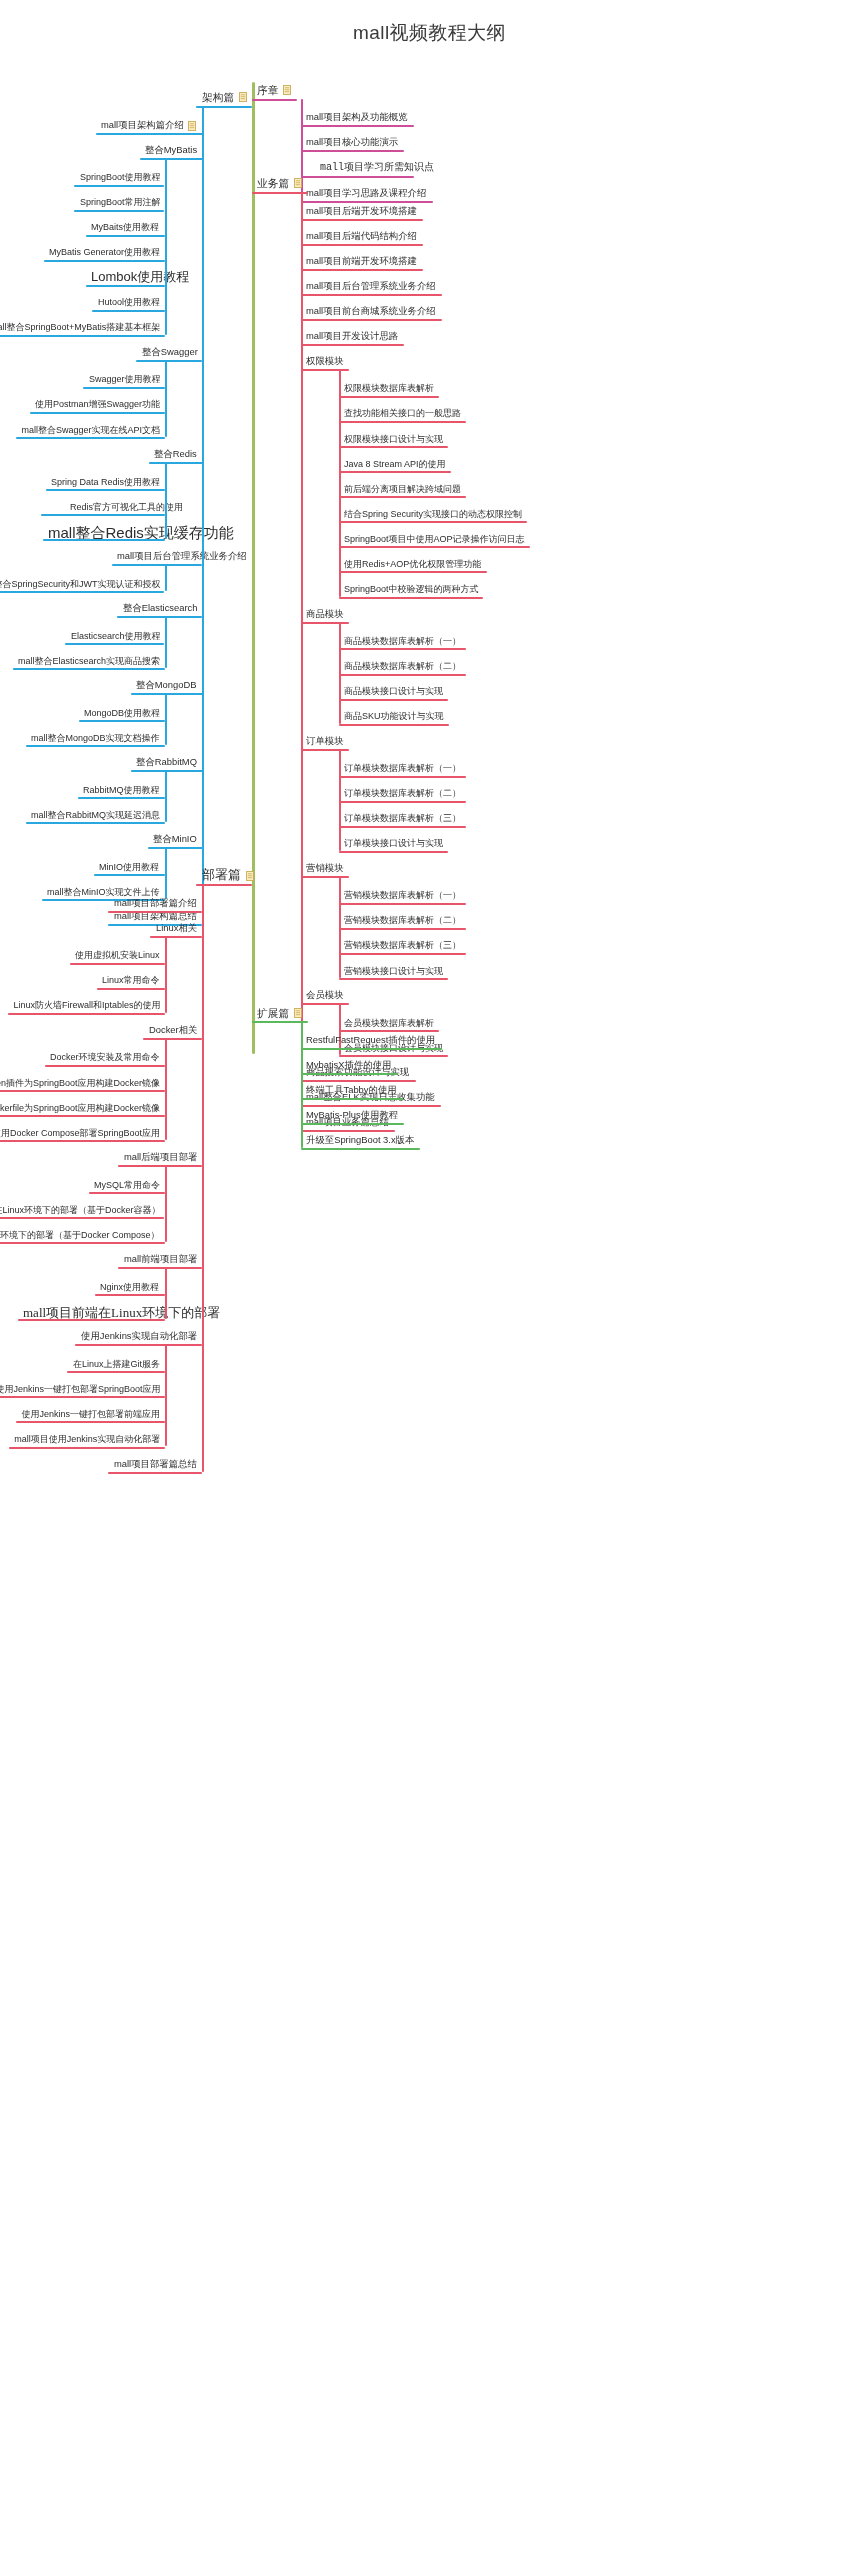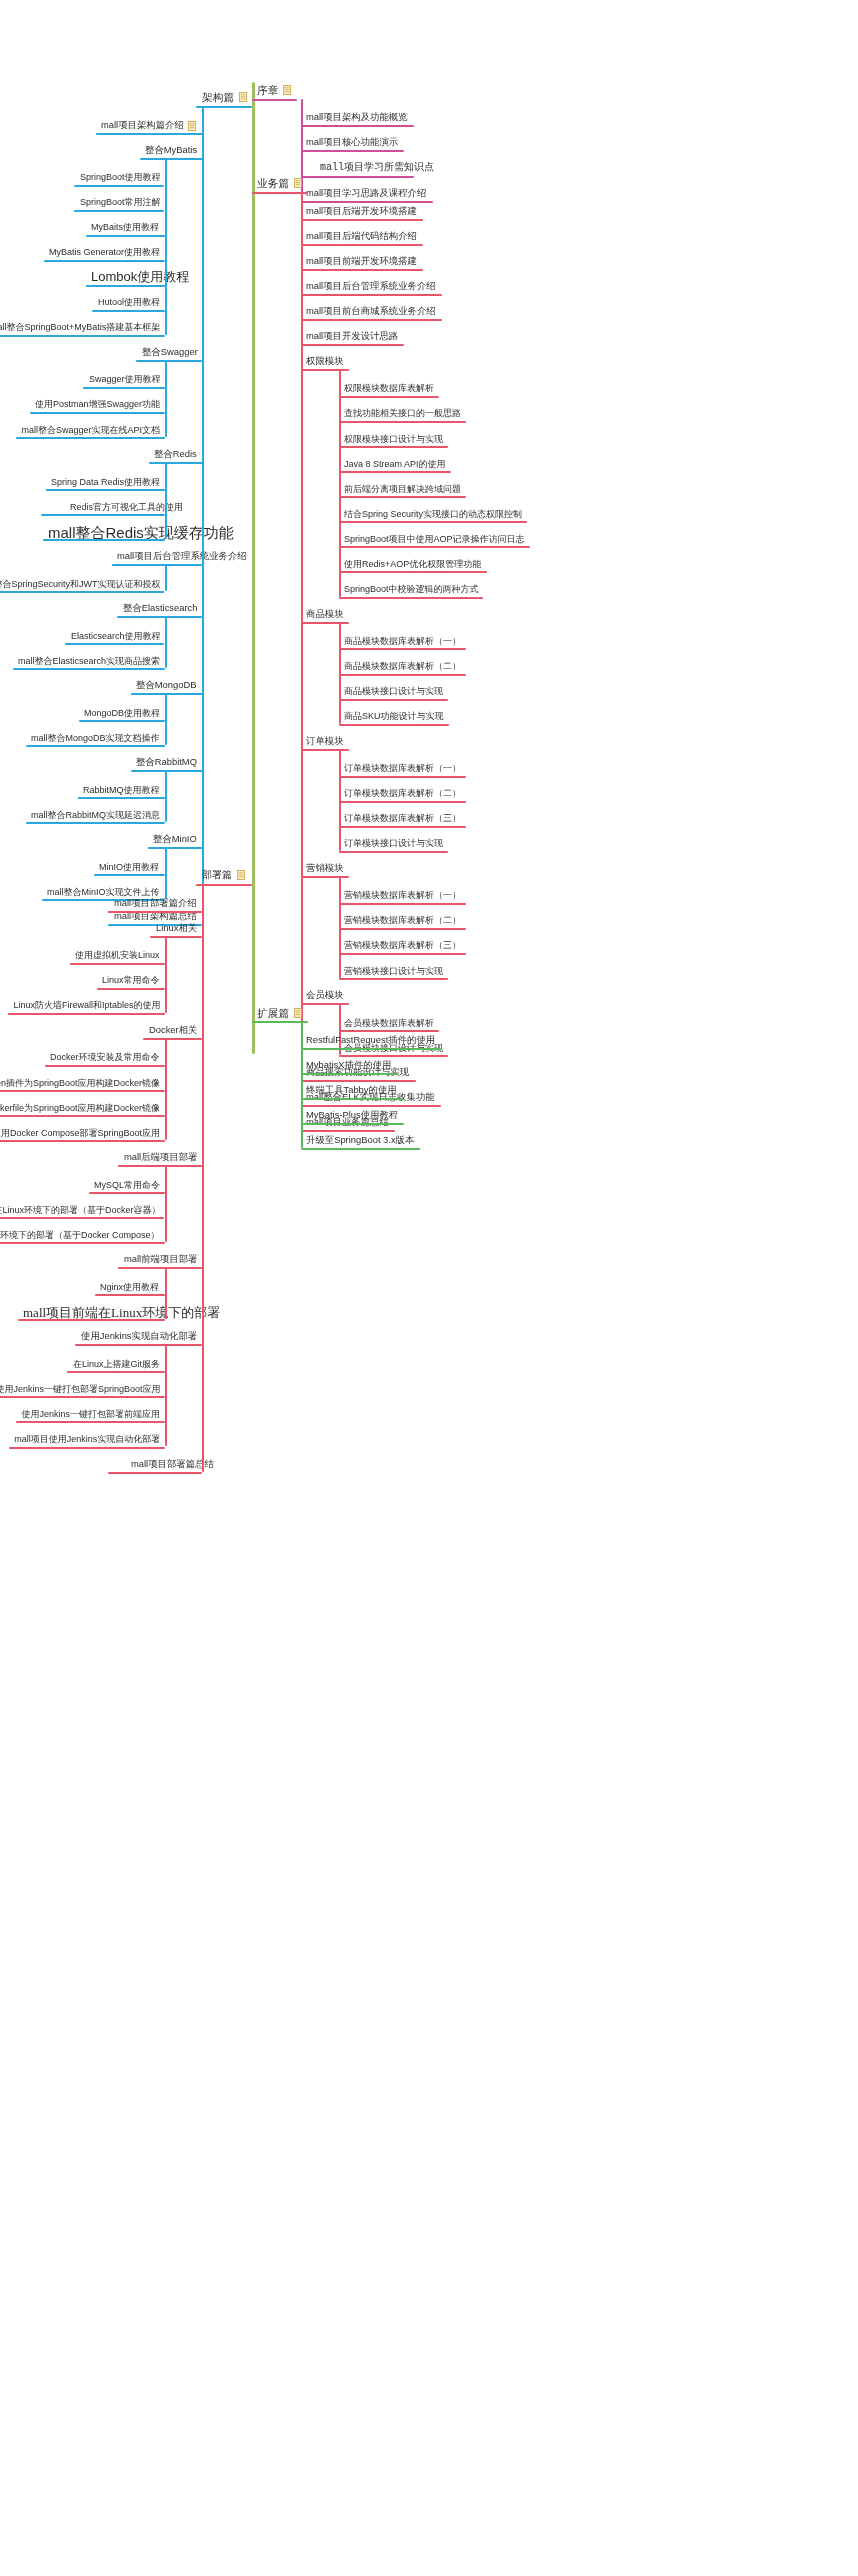--- a/index.html
+++ b/index.html
@@ -25,20 +25,21 @@
   
   .ubar{position:absolute;height:1.8px;border-radius:0.9px;}
   
   .vbar{position:absolute;width:1.8px;border-radius:0.9px;}
 </style>
 </head>
 <body>
 
 <div id="stage">
 
+  <div class="title">mall视频教程大纲</div>
 
 <div class="spine" style="left: 252px; top: 82px; height: 972px;"></div>
     <div class="node" style="font-size: 10.7px; color: rgb(45, 45, 45); top: 84px; left: 257px;"><span class="lbl">序章</span><span class="note"><svg width="8" height="10" viewBox="0 0 9 11">
           <rect x="0.5" y="0.5" width="8" height="10" fill="#fbedc4" stroke="#c9a94e" stroke-width="1"></rect>
           <line x1="2" y1="3" x2="7" y2="3" stroke="#c9a94e" stroke-width="0.9"></line>
           <line x1="2" y1="5.2" x2="7" y2="5.2" stroke="#c9a94e" stroke-width="0.9"></line>
           <line x1="2" y1="7.4" x2="7" y2="7.4" stroke="#c9a94e" stroke-width="0.9"></line>
         </svg></span></div>
     <div class="ubar" style="background: rgb(207, 78, 154); top: 99px; width: 45px; left: 252px;"></div>
     <div class="node" style="font-size: 9.4px; color: rgb(45, 45, 45); top: 112px; left: 306px;"><span class="lbl">mall项目架构及功能概览</span></div>
@@ -233,21 +234,21 @@
     <div class="node" style="font-size: 9.4px; color: rgb(45, 45, 45); top: 834px; left: 153px;"><span class="lbl">整合MinIO</span></div>
     <div class="ubar" style="background: rgb(41, 168, 224); top: 847px; width: 55px; left: 148px;"></div>
     <div class="node" style="font-size: 9px; color: rgb(45, 45, 45); top: 862px; left: 99px;"><span class="lbl">MinIO使用教程</span></div>
     <div class="ubar" style="background: rgb(41, 168, 224); top: 874px; width: 71px; left: 94px;"></div>
     <div class="node" style="font-size: 9px; color: rgb(45, 45, 45); top: 887px; left: 47px;"><span class="lbl">mall整合MinIO实现文件上传</span></div>
     <div class="ubar" style="background: rgb(41, 168, 224); top: 899px; width: 123px; left: 42px;"></div>
     <div class="vbar" style="background: rgb(41, 168, 224); left: 165px; top: 847px; height: 52px;"></div>
     <div class="node" style="font-size: 9.4px; color: rgb(45, 45, 45); top: 911px; left: 114px;"><span class="lbl">mall项目架构篇总结</span></div>
     <div class="ubar" style="background: rgb(41, 168, 224); top: 924px; width: 94px; left: 108px;"></div>
     <div class="vbar" style="background: rgb(41, 168, 224); left: 202px; top: 106px; height: 819px;"></div>
-    <div class="node" style="font-size: 10px; color: rgb(45, 45, 45); top: 870px; left: 202px; text-decoration: underline;"><span class="lbl">部署篇</span><span class="note"><svg width="8" height="10" viewBox="0 0 9 11">
+    <div class="node" style="font-size: 13px; color: rgb(45, 45, 45); top: 870px; left: 202px; text-decoration: underline;"><span class="lbl">部署篇</span><span class="note"><svg width="8" height="10" viewBox="0 0 9 11">
           <rect x="0.5" y="0.5" width="8" height="10" fill="#fbedc4" stroke="#c9a94e" stroke-width="1"></rect>
           <line x1="2" y1="3" x2="7" y2="3" stroke="#c9a94e" stroke-width="0.9"></line>
           <line x1="2" y1="5.2" x2="7" y2="5.2" stroke="#c9a94e" stroke-width="0.9"></line>
           <line x1="2" y1="7.4" x2="7" y2="7.4" stroke="#c9a94e" stroke-width="0.9"></line>
         </svg></span></div>
     <div class="ubar" style="background: rgb(232, 84, 106); top: 884px; width: 56px; left: 196px;"></div>
     <div class="node" style="font-size: 9.4px; color: rgb(45, 45, 45); top: 898px; left: 114px;"><span class="lbl">mall项目部署篇介绍</span></div>
     <div class="ubar" style="background: rgb(232, 84, 106); top: 911px; width: 94px; left: 108px;"></div>
     <div class="node" style="font-size: 9.4px; color: rgb(45, 45, 45); top: 923px; left: 156px;"><span class="lbl">Linux相关</span></div>
     <div class="ubar" style="background: rgb(232, 84, 106); top: 936px; width: 52px; left: 150px;"></div>
@@ -289,17 +290,17 @@
     <div class="ubar" style="background: rgb(232, 84, 106); top: 1344px; width: 127px; left: 75px;"></div>
     <div class="node" style="font-size: 9px; color: rgb(45, 45, 45); top: 1359px; left: 73px;"><span class="lbl">在Linux上搭建Git服务</span></div>
     <div class="ubar" style="background: rgb(232, 84, 106); top: 1371px; width: 98px; left: 67px;"></div>
     <div class="node" style="font-size: 9px; color: rgb(45, 45, 45); top: 1384px; left: -4.5px;"><span class="lbl">使用Jenkins一键打包部署SpringBoot应用</span></div>
     <div class="ubar" style="background: rgb(232, 84, 106); top: 1396px; width: 175px; left: -10px;"></div>
     <div class="node" style="font-size: 9px; color: rgb(45, 45, 45); top: 1409px; left: 21.5px;"><span class="lbl">使用Jenkins一键打包部署前端应用</span></div>
     <div class="ubar" style="background: rgb(232, 84, 106); top: 1421px; width: 149px; left: 16px;"></div>
     <div class="node" style="font-size: 9px; color: rgb(45, 45, 45); top: 1434px; left: 14.3px;"><span class="lbl">mall项目使用Jenkins实现自动化部署</span></div>
     <div class="ubar" style="background: rgb(232, 84, 106); top: 1447px; width: 156px; left: 9px;"></div>
     <div class="vbar" style="background: rgb(232, 84, 106); left: 165px; top: 1344px; height: 102px;"></div>
-    <div class="node" style="font-size: 9.4px; color: rgb(45, 45, 45); top: 1459px; left: 114px; margin-left: 17px;"><span class="lbl">mall项目部署篇总结</span></div>
+    <div class="node" style="font-size: 9.4px; color: rgb(45, 45, 45); top: 1459px; left: 114px;"><span class="lbl">mall项目部署篇总结</span></div>
     <div class="ubar" style="background: rgb(232, 84, 106); top: 1472px; width: 94px; left: 108px;"></div>
     <div class="vbar" style="background: rgb(232, 84, 106); left: 202px; top: 884px; height: 588px;"></div>
   </div>
 
 
 </body></html>

